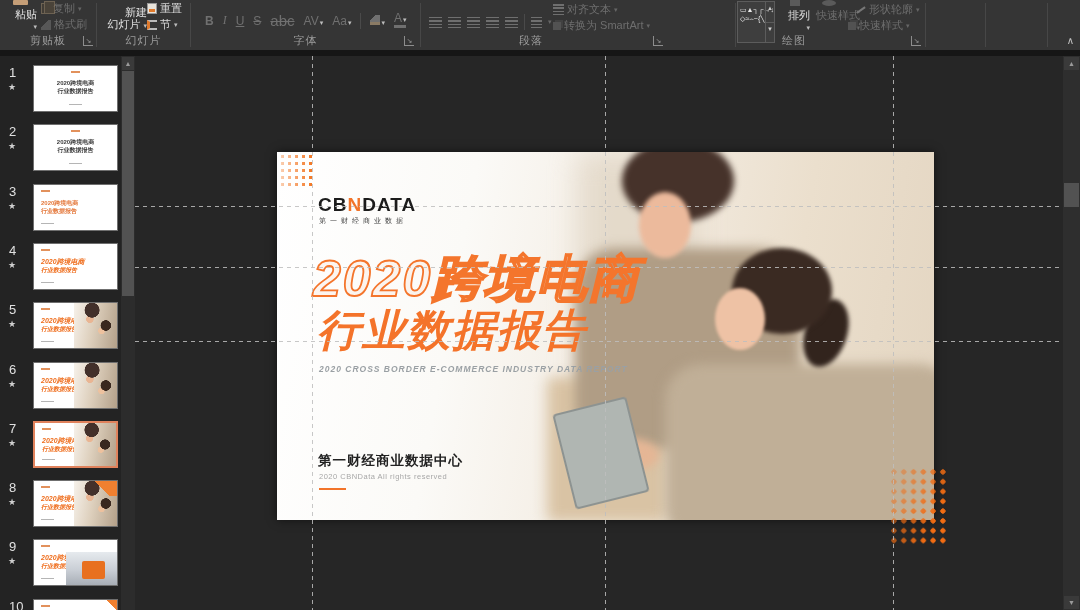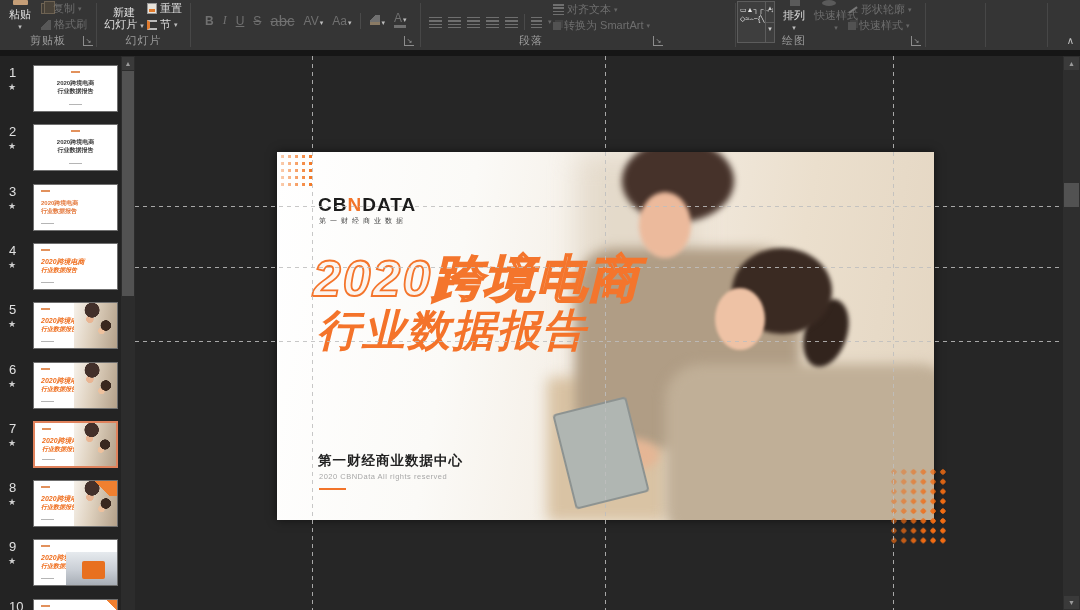--- a/index.html
+++ b/index.html
@@ -11,21 +11,21 @@
   .ribbon { position:absolute; left:0; top:0; width:1080px; height:50px; background:#353535; }
   .ribbon-strip { position:absolute; left:0; top:50px; width:1080px; height:6px; background:#161616; }
   .grp { position:absolute; top:0; height:50px; }
   .grp-label { position:absolute; bottom:2px; left:0; right:0; text-align:center; font-size:11px; color:#9c9c9c; letter-spacing:1px; }
   .vdiv { position:absolute; top:3px; height:44px; width:1px; background:#474747; }
   .sb { position:absolute; display:flex; align-items:center; gap:3px; height:15px; font-size:11px; color:#dadada; white-space:nowrap; cursor:default; }
   .sb.dis { color:#6e6e6e; }
   .dd { font-size:7px; color:#bdbdbd; }
   .sb.dis .dd { color:#666; }
   .launcher { position:absolute; width:10px; height:10px; border-left:1px solid #8d8d8d; border-bottom:1px solid #8d8d8d; font-size:7px; color:#9a9a9a; text-align:center; line-height:9px; }
-  .bigbtn { position:absolute; text-align:center; font-size:11px; color:#e0e0e0; cursor:default; }
+  .bigbtn { position:absolute; text-align:right; font-size:11px; color:#e0e0e0; cursor:default; }
   .bigbtn .dd { display:block; margin-top:1px; }
 
   
   .paste-icon { width:15px; height:5px; background:#c59e77; margin:0 auto 2px auto; border-radius:1px; }
   .ic { display:inline-block; }
   .ic-copy { width:9px; height:11px; background:#4a4238; border:1px solid #8c7a62; position:relative; opacity:.65; }
   .ic-copy:after { content:''; position:absolute; left:2px; top:-3px; width:9px; height:11px; border:1px solid #8c7a62; background:#564b3c; }
   .ic-brush { width:10px; height:10px; background:linear-gradient(135deg,transparent 40%,#6e6e6e 40%); opacity:.6; }
   
   .ic-reset { width:10px; height:11px; background:#e8e3da; border:1px solid #999; position:relative; }
@@ -203,20 +203,21 @@
         <span class="fg i">I</span>
         <span class="fg u">U</span>
         <span class="fg s">S</span>
         <span class="fg abc">abc</span>
         <span class="fg"><span>AV</span><span class="dd">▾</span></span>
         <span class="fg"><span>Aa</span><span class="dd">▾</span></span>
         <span class="minidiv"></span>
         <span class="fg"><span class="ic ic-pen"></span><span class="dd">▾</span></span>
         <span class="fg colA"><span>A</span><span class="dd">▾</span></span>
       </div>
+      <div class="grp-label">字体</div>
       <div class="launcher" style="right:6px;bottom:4px">↘</div>
     </div>
     <div class="vdiv" style="left:420px"></div>
 
     <div class="grp" style="left:421px;width:314px">
       <div class="pararow">
         <span class="ic-align"></span>
         <span class="ic-align"></span>
         <span class="ic-align"></span>
         <span class="ic-align"></span>
@@ -252,21 +253,21 @@
       <div class="remnant" style="left:54px;top:0;width:10px;height:6px"></div>
       <div class="bigbtn" style="left:42px;top:8px;width:32px">
         <span>排列</span>
         <span class="dd">▾</span>
       </div>
       <div class="remnant" style="left:86px;top:0;width:14px;height:6px;border-radius:50%"></div>
       <div class="bigbtn" style="left:76px;top:8px;width:48px;color:#6e6e6e">
         <span>快速样式</span>
         <span class="dd" style="color:#666">▾</span>
       </div>
-      <div class="sb dis" style="left:112px;top:2px">
+      <div class="sb dis" style="left:120px;top:2px">
         <span class="ic-pencil"></span>
         <span>形状轮廓</span>
           <span class="dd">▾</span>
       </div>
       <div class="sb dis" style="left:112px;top:18px">
         <span class="ic-cube" style="opacity:.55"></span>
         <span>快速样式</span>
           <span class="dd">▾</span>
       </div>
       <div class="grp-label" style="left:30px;right:auto;width:56px">绘图</div>
@@ -409,20 +410,21 @@
       <div class="ph ph-wom-hair"></div>
       <div class="ph ph-wom-face"></div>
       <div class="ph ph-arm"></div>
       <div class="ph ph-tablet" style="border-radius:4px"></div>
       <div class="dots dots-tl"></div>
 
       <div class="logo"><span>CB</span><span class="n">N</span><span>DATA</span></div>
       <div class="logo-sub">第一财经商业数据</div>
       <div class="title1">2020跨境电商</div>
       <div class="title2">行业数据报告</div>
+      <div class="subtitle">2020 CROSS BORDER E-COMMERCE INDUSTRY DATA REPORT</div>
       <div class="footer-org">第一财经商业数据中心</div>
       <div class="footer-copy">2020 CBNData All rights reserved</div>
       <div class="footer-dash"></div>
     </div>
     <div class="dots dots-br"></div>
   </div>
 
   <div class="guide-h" style="top:206px"></div>
   <div class="guide-h" style="top:267px"></div>
   <div class="guide-h" style="top:341px"></div>

